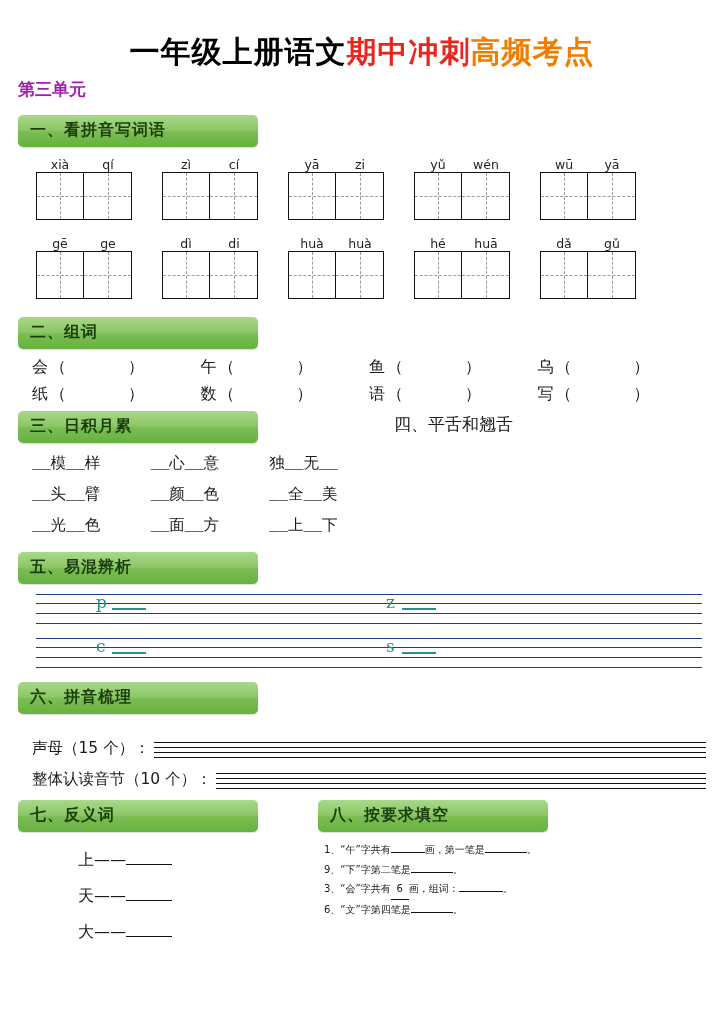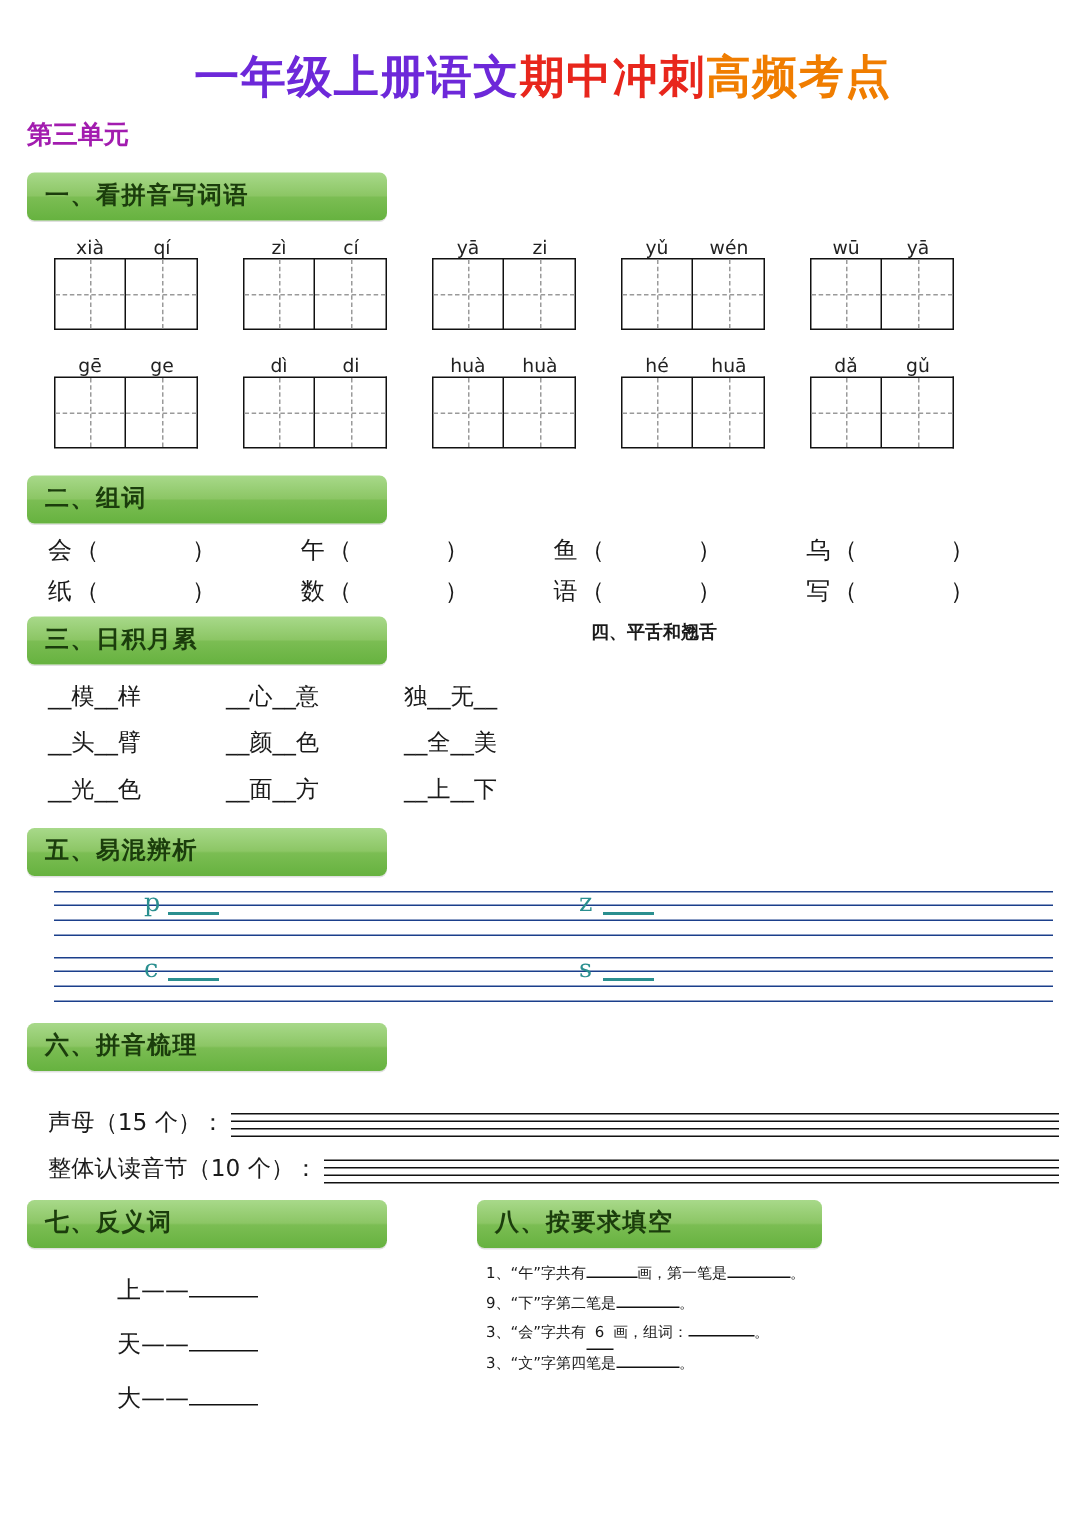--- a/index.html
+++ b/index.html
@@ -16,21 +16,21 @@
 
   
   .title {
     text-align:center;
     font-size: 30px;
     font-weight: bold;
     letter-spacing: 1px;
     margin-top: 34px;
     line-height: 1.2;
   }
-  .title .black { color:#6d28d9; }
+  .title .black { color:#000000; }
   .title .red { color:#e8261c; }
   .title .orange { color:#f07d00; }
   .subtitle {
     text-align:left;
     color:#a21caf;
     font-size: 17px;
     font-weight: bold;
     margin-top: 8px;
   }
 
@@ -88,25 +88,25 @@
     display:inline-block; width: 62px;
   }
   .zuci-item .paren-r { }
 
   
   .two-col { display:flex; margin-top: 4px; }
   .col-left { width: 370px; }
   .col-right { width: 316px; }
 
   .riji { padding-left: 14px; font-size:15.5px; line-height: 2.0; margin-top: 6px;}
-  .riji-row { display:flex; }
+  .riji-row { display:flex;font-family:Liberation Mono, monospace; }
   .riji-item { width: 120px; }
 
   .right-head {
-    font-size:12px; font-weight:bold; margin-top: 2px; padding-left: 6px;
+    font-size:17px; font-weight:normal; margin-top: 2px; padding-left: 6px;
   }
   .right-body { font-size:15.5px; line-height: 1.95; padding-left: 6px; margin-top: 6px;}
   .ul-long { display:inline-block; border-bottom:1px solid #111; }
 
   
   .staff-wrap { margin-top: 10px; padding-left: 18px; }
   .staff {
     position:relative; height: 30px; width: 666px; margin-bottom: 14px;
   }
   .staff .ln { position:absolute; left:0; right:0; border-top:1px solid #1b3f8b; }
@@ -443,19 +443,19 @@
         <div>
           <span>1、“午”字共有</span><span class="blank" style="width:34px;"></span><span>画，第一笔是</span><span class="blank" style="width:42px;"></span><span>。</span>
         </div>
         <div>
           <span>9、“下”字第二笔是</span><span class="blank" style="width:42px;"></span><span>。</span>
         </div>
         <div>
           <span>3、“会”字共有</span><span class="blank" style="width:18px;text-align:center;display:inline-block;">6</span><span>画，组词：</span><span class="blank" style="width:44px;"></span><span>。</span>
         </div>
         <div>
-          <span>3、“文”字第四笔是</span><span class="blank" style="width:42px;"></span><span>。</span>
+          <span>6、“文”字第四笔是</span><span class="blank" style="width:42px;"></span><span>。</span>
         </div>
       </div>
     </div>
   </div>
 
 </div>
 
 </body></html>

